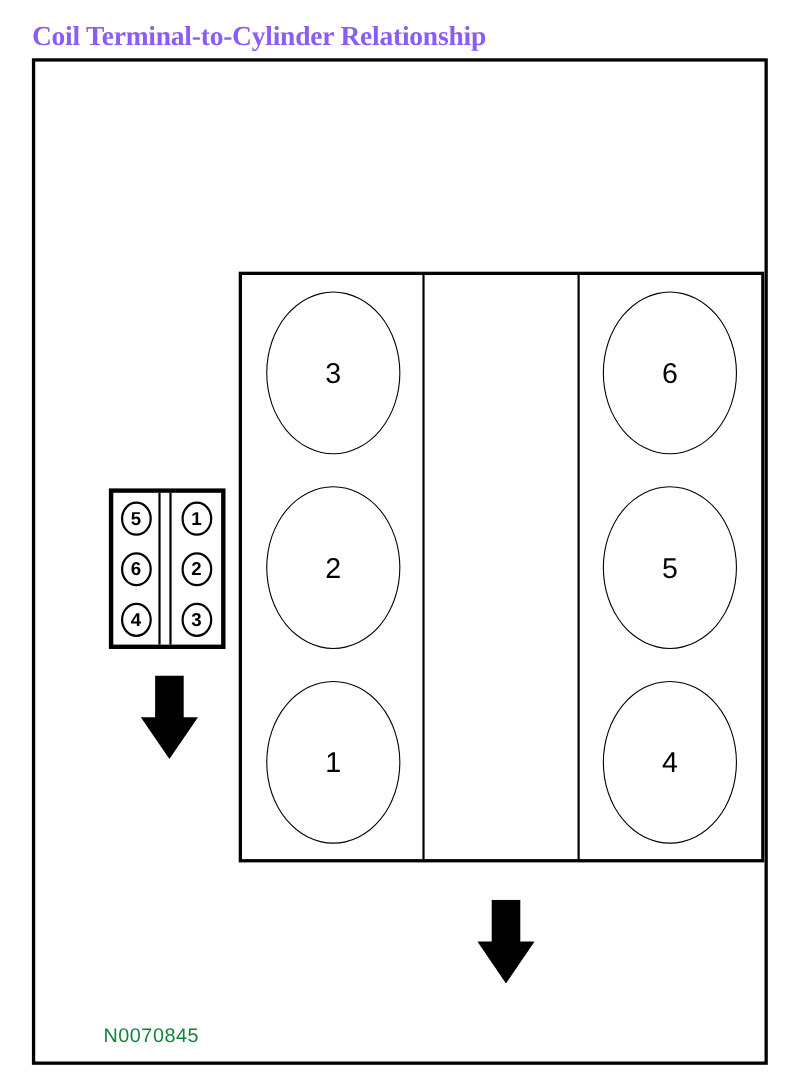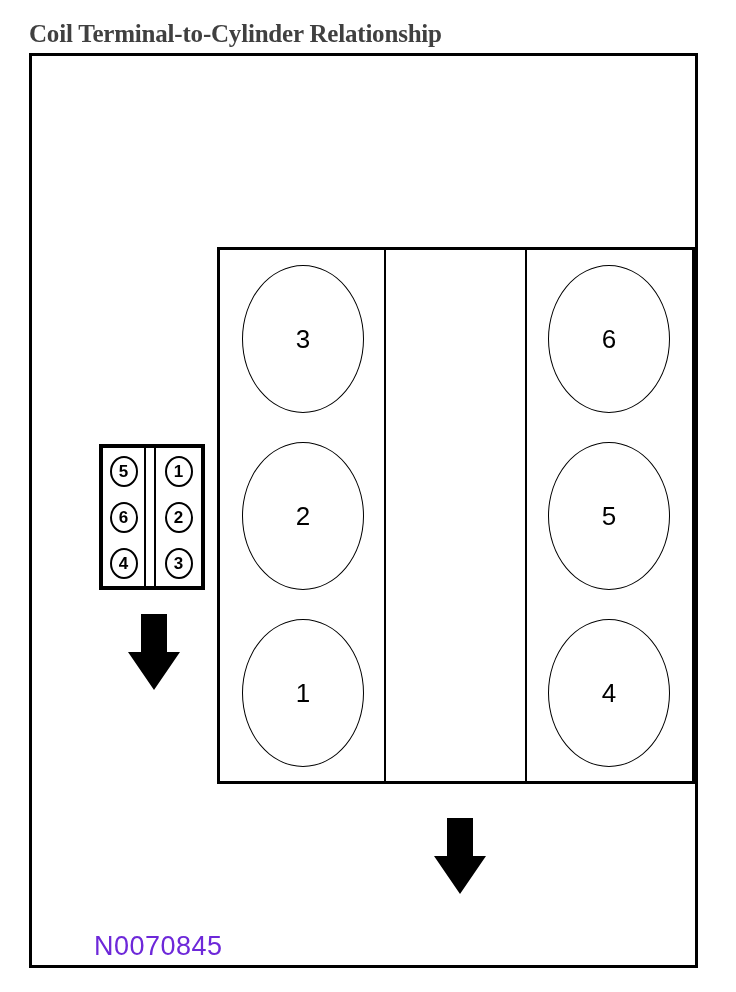--- a/index.html
+++ b/index.html
@@ -20,21 +20,21 @@
   .page-title {
     position: absolute;
     left: 29px;
     top: 21px;
     font-family: "Liberation Serif", serif;
     font-weight: bold;
     font-size: 25px;
     letter-spacing: -0.2px;
     white-space: nowrap;
     line-height: 1.05;
-    color: #404040;
+    color: #8b5cf6;
   }
 
   
   .figure-frame {
     position: absolute;
     left: 29px;
     top: 53px;
     width: 669px;
     height: 915px;
     border: 3px solid #000000;
@@ -133,24 +133,24 @@
   
   .arrow-down { position: absolute; }
   .arrow-coil   { left: 96px;  top: 558px; width: 52px; height: 76px; }
   .arrow-engine { left: 402px; top: 762px; width: 52px; height: 76px; }
 
   
   .figure-id {
     position: absolute;
     left: 62px;
     top: 875px;
-    font-size: 27px;
+    font-size: 18px;
     letter-spacing: 0.5px;
     font-family: "Liberation Sans", sans-serif;
-    color: #6d28d9;
+    color: #15803d;
   }
 </style>
 </head>
 <body>
 
 <div class="page-title">Coil Terminal-to-Cylinder Relationship</div>
 
 <div class="figure-frame">
 
   <div class="coil-pack">

